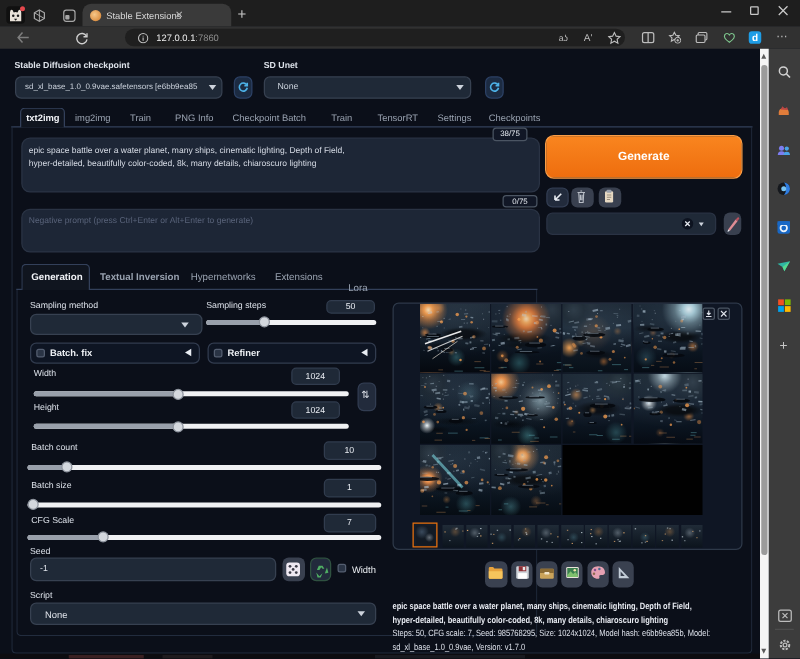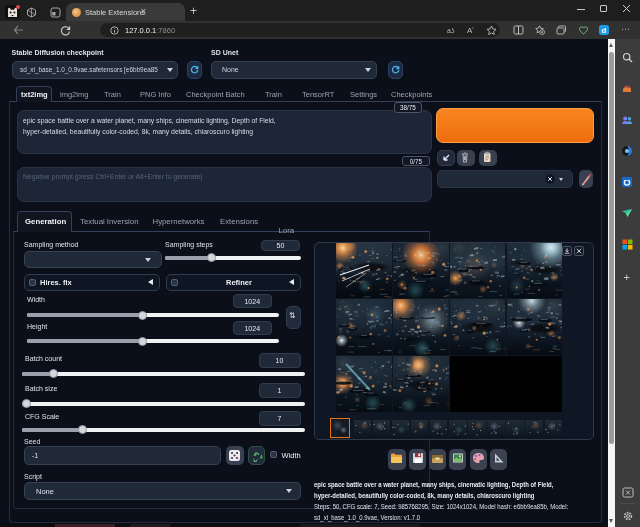--- a/index.html
+++ b/index.html
@@ -186,20 +186,21 @@
   <div class="abs" style="left:8.5px;top:101px;width:593px;height:422px;border:1px solid #232d3e;border-top:none;border-radius:0 0 4px 4px;"></div>
 
   <div class="abs" style="left:16.5px;top:109.5px;width:415.5px;height:44px;background:#1d2636;border:1px solid #2a3344;border-radius:7px;"></div>
   <div class="abs" style="left:23px;top:116px;width:390px;color:#d7dce6;font-size:6.8px;line-height:10.5px;">epic space battle over a water planet, many ships, cinematic lighting, Depth of Field,<br>hyper-detailed, beautifully color-coded, 8k, many details, chiaroscuro lighting</div>
   <div class="abs" style="left:394px;top:102px;width:28px;height:10.5px;background:#111726;border:1px solid #4b5563;border-radius:3px;color:#e6eaf0;font-size:6.3px;text-align:center;line-height:9.5px;">38/75</div>
   <div class="abs" style="left:402px;top:155.5px;width:28px;height:10.5px;background:#111726;border:1px solid #4b5563;border-radius:3px;color:#e6eaf0;font-size:6.3px;text-align:center;line-height:9.5px;">0/75</div>
   <div class="abs" style="left:16.5px;top:167px;width:415.5px;height:34.5px;background:#1d2636;border:1px solid #2a3344;border-radius:7px;"></div>
   <div class="abs" style="left:23px;top:173px;color:#59637a;font-size:6.8px;">Negative prompt (press Ctrl+Enter or Alt+Enter to generate)</div>
 
   <div class="abs" style="left:436px;top:108px;width:158px;height:35px;background:linear-gradient(180deg,#f9851f,#ee6d0e);border:1px solid #fb9d45;border-radius:7px;"></div>
+  <div class="abs" style="left:436px;top:120px;width:158px;text-align:center;color:#ffffff;font-size:9.5px;font-weight:bold;">Generate</div>
   <div class="btn-sm" style="left:437px;top:149.5px;width:17.5px;height:16px;background:#222b3c;border:1px solid #323d52;">
     <svg width="15" height="14" viewBox="0 0 15 14" style="margin:0 0 0 1px;">
         <path d="M10 4 L5 9 M5 9 L5 5.4 M5 9 L8.6 9" stroke="#e8ecf2" stroke-width="1.3" fill="none"></path>
       </svg>
   </div>
   <div class="btn-sm" style="left:457px;top:149.5px;width:17.5px;height:16px;background:#39404f;">
     <svg width="15" height="14" viewBox="0 0 15 14" style="margin:1px 0 0 3px;">
         <path d="M2 3 L8 3 M3 3 L3.5 11 L6.5 11 L7 3 M4.3 1.8 L5.7 1.8 M4.3 4.8 L4.5 9.2 M5.7 4.8 L5.5 9.2" stroke="#b8bdc6" stroke-width="0.9" fill="none"></path>
       </svg>
   </div>
@@ -220,43 +221,43 @@
     <svg width="12" height="16" viewBox="0 0 12 16" style="margin:1px 0 0 1px;">
         <path d="M2.5 12.5 L8.5 4.5 L10 6 L4 13.5 Z" fill="#e08d95"></path>
         <path d="M2.5 12.5 L4 13.5 L2 14.5 Z" fill="#e8ecf2"></path>
         <path d="M8.5 4.5 L10.5 2.5 L11.5 3.5 L10 6 Z" fill="#b9515e"></path>
       </svg>
   </div>
 
   <div class="abs" style="left:12.7px;top:231px;width:417.3px;height:1px;background:#33405a;"></div>
   <div class="abs" style="left:17px;top:210.5px;width:55px;height:21px;background:#10151f;border:1px solid #33405a;border-bottom:none;border-radius:4px 4px 0 0;"></div>
   <div class="abs" style="left:25px;top:216.5px;color:#f1f3f7;font-size:7.8px;font-weight:bold;">Generation</div>
-  <div class="tabtxt" style="left:80px;top:216.5px;font-size:7.8px;">Textual Inversion</div>
+  <div class="tabtxt" style="left:80px;top:216.5px;font-size:7.8px;font-weight:bold;">Textual Inversion</div>
   <div class="tabtxt" style="left:152.5px;top:216.5px;font-size:7.8px;">Hypernetworks</div>
   <div class="tabtxt" style="left:220px;top:216.5px;font-size:7.8px;">Extensions</div>
   <div class="tabtxt" style="left:278.5px;top:226px;font-size:7.8px;">Lora</div>
 
   <div class="abs" style="left:12.7px;top:231.5px;width:417.3px;height:277.5px;border:1px solid #222c3e;border-top:none;border-radius:0 0 4px 4px;"></div>
 
   <div class="lbl" style="left:24px;top:241px;">Sampling method</div>
   <div class="inp" style="left:24px;top:251px;width:138px;height:16.5px;"></div>
   <div class="caret" style="left:145px;top:257.5px;"></div>
   <div class="lbl" style="left:165px;top:241px;">Sampling steps</div>
   <div class="numbox" style="left:261px;top:239.5px;width:39px;height:11px;line-height:10px;">50</div>
   <div class="track" style="left:164.5px;top:255.5px;width:136.5px;"></div>
   <div class="fill" style="left:164.5px;top:255.5px;width:47px;"></div>
   <div class="thumb" style="left:207px;top:253px;"></div>
 
   <div class="acc" style="left:24px;top:274px;width:136px;"></div>
   <div class="cb" style="left:28.5px;top:278.5px;"></div>
-  <div class="abs" style="left:40px;top:278px;color:#eef1f5;font-size:7.5px;font-weight:bold;">Hires. fix</div>
+  <div class="abs" style="left:40px;top:278px;color:#eef1f5;font-size:7.5px;font-weight:bold;">Batch. fix</div>
   <div class="accarrow" style="left:148px;top:279px;"></div>
   <div class="acc" style="left:166px;top:274px;width:135px;"></div>
   <div class="cb" style="left:170.5px;top:278.5px;"></div>
-  <div class="abs" style="left:182px;top:278px;color:#eef1f5;font-size:7.5px;font-weight:bold;margin-left:44px;">Refiner</div>
+  <div class="abs" style="left:182px;top:278px;color:#eef1f5;font-size:7.5px;font-weight:bold;">Refiner</div>
   <div class="accarrow" style="left:289px;top:279px;"></div>
 
   <div class="lbl" style="left:27px;top:296px;">Width</div>
   <div class="numbox" style="left:233px;top:294px;width:38.5px;height:14px;line-height:13px;">1024</div>
   <div class="track" style="left:27px;top:313px;width:252px;"></div>
   <div class="fill" style="left:27px;top:313px;width:116px;"></div>
   <div class="thumb" style="left:138px;top:310.5px;"></div>
   <div class="lbl" style="left:27px;top:322.5px;">Height</div>
   <div class="numbox" style="left:233px;top:321px;width:38.5px;height:14px;line-height:13px;">1024</div>
   <div class="track" style="left:27px;top:339px;width:252px;"></div>

